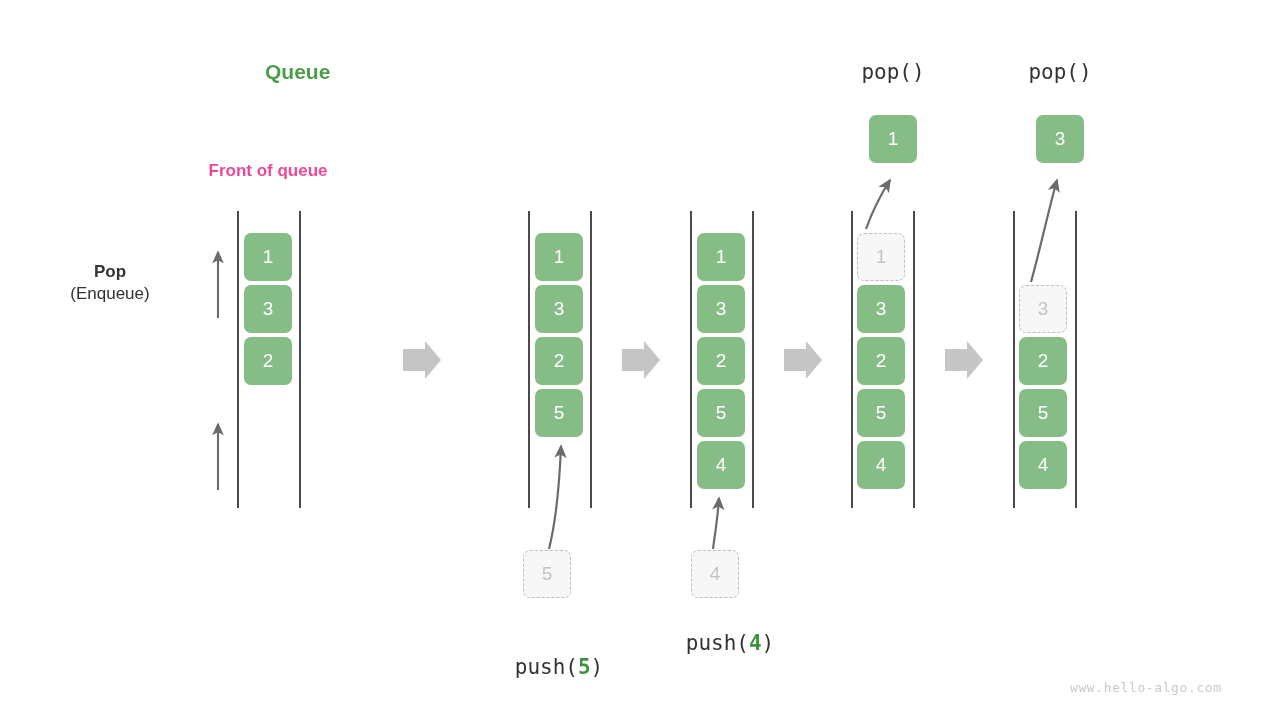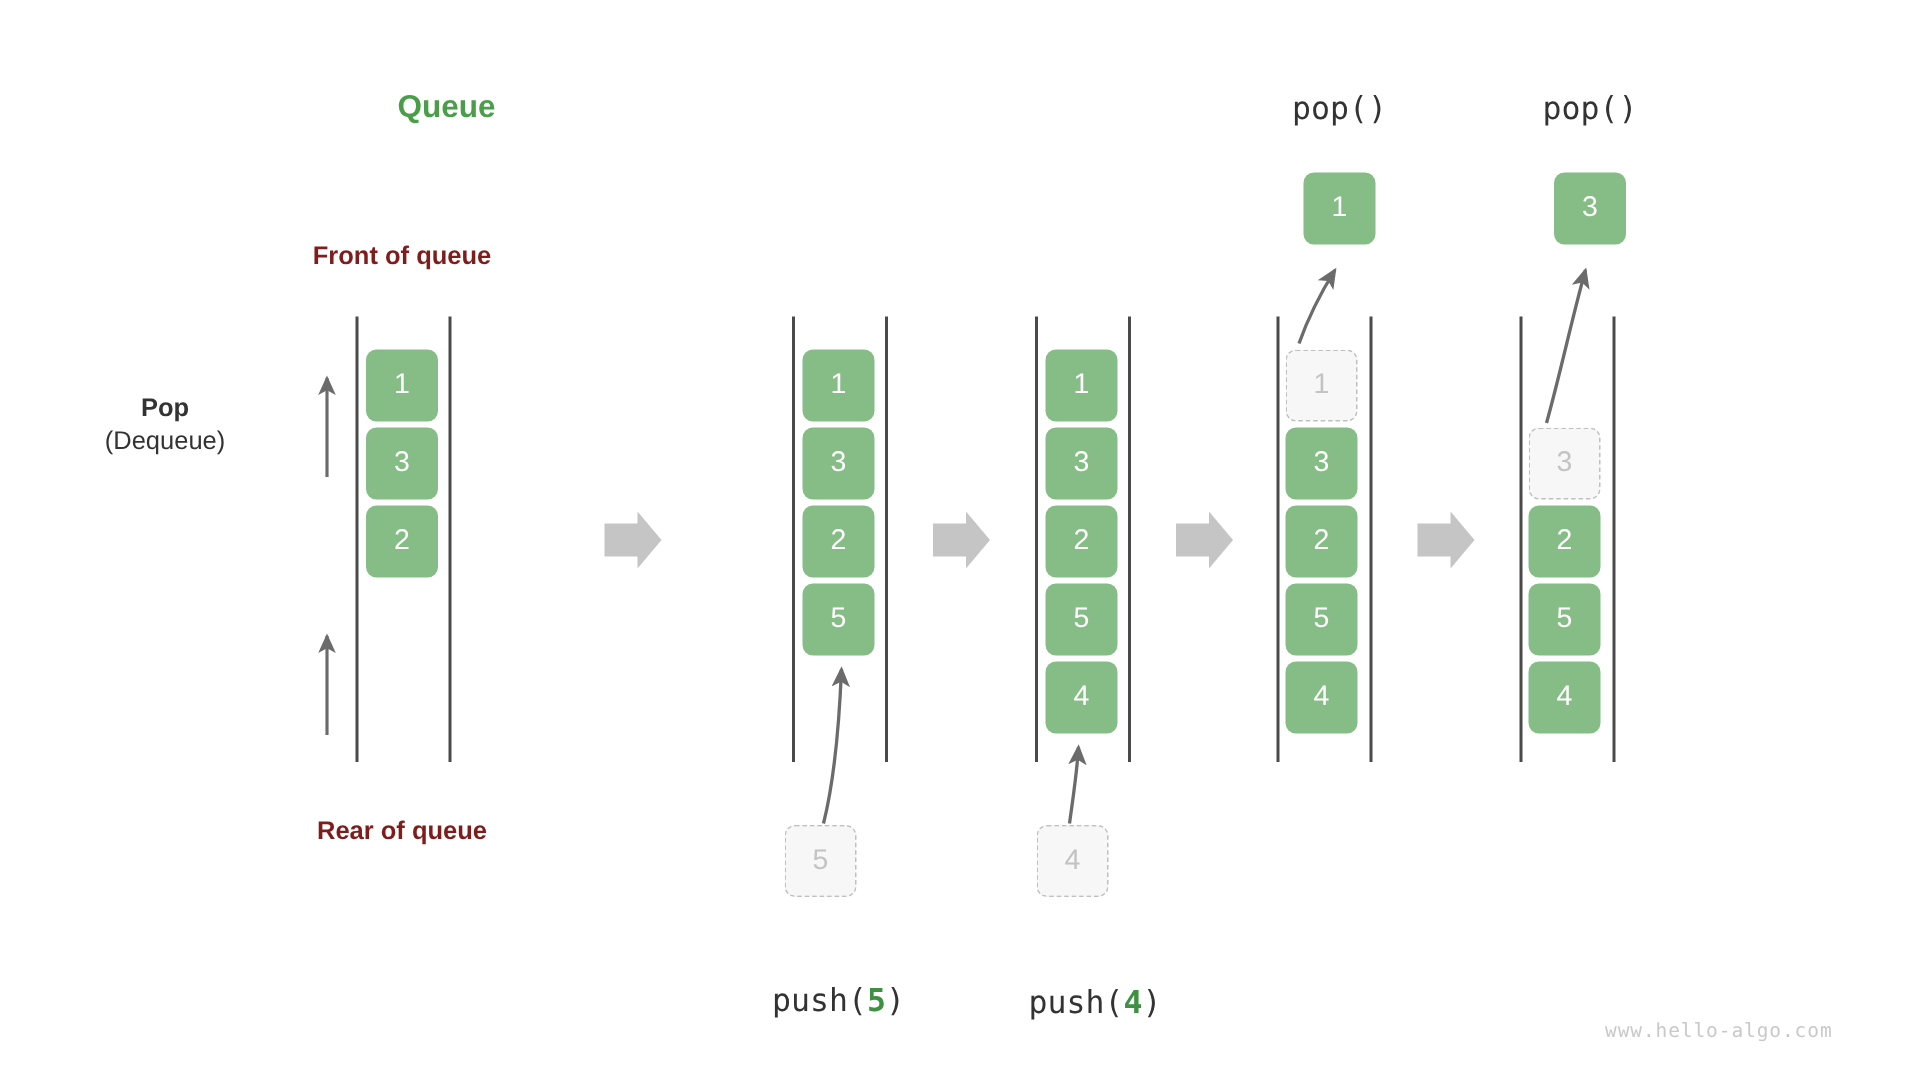--- a/index.html
+++ b/index.html
@@ -23,21 +23,21 @@
     font-size: 21px;
     font-weight: bold;
     color: #4a9e4a;
     white-space: nowrap;
   }
 
   
   .cap-label {
     font-size: 17px;
     font-weight: bold;
-    color: #7f1d1d;
+    color: #ec4899;
     white-space: nowrap;
     text-align: center;
   }
   .side-label {
     text-align: center;
     white-space: nowrap;
     color: #333333;
     line-height: 1.28;
   }
   .side-label .l1 { font-size: 17px; font-weight: bold; display:block; }
@@ -91,25 +91,24 @@
 </style>
 </head>
 <body>
 
 <div id="stage">
 
   <div class="abs title" style="left:229px; top:60px;margin-left:36px;">Queue</div>
 
   <div class="abs cap-label" style="left:168px; top:161px; width:200px;">Front of queue</div>
 
-  <div class="abs cap-label" style="left:168px; top:544px; width:200px;">Rear of queue</div>
 
   <div class="abs side-label" style="left:20px; top:261px; width:180px;">
     <span class="l1">Pop</span>
-    <span class="l2">(Dequeue)</span>
+    <span class="l2">(Enqueue)</span>
   </div>
 
   <div class="abs side-label" style="left:20px; top:433px; width:180px;">
   </div>
 
   <div class="abs rail" style="left:237px; top:211px; height:297px;"></div>
   <div class="abs rail" style="left:299px; top:211px; height:297px;"></div>
   <div class="abs box" style="left:244px; top:233px;">1</div>
   <div class="abs box" style="left:244px; top:285px;">3</div>
   <div class="abs box" style="left:244px; top:337px;">2</div>
@@ -126,21 +125,21 @@
   </div>
 
   <div class="abs rail" style="left:690px; top:211px; height:297px;"></div>
   <div class="abs rail" style="left:752px; top:211px; height:297px;"></div>
   <div class="abs box" style="left:697px; top:233px;">1</div>
   <div class="abs box" style="left:697px; top:285px;">3</div>
   <div class="abs box" style="left:697px; top:337px;">2</div>
   <div class="abs box" style="left:697px; top:389px;">5</div>
   <div class="abs box" style="left:697px; top:441px;">4</div>
   <div class="abs box ghost" style="left:691px; top:550px;">4</div>
-  <div class="abs op-label" style="left:655px; top:656px; width:150px;">
+  <div class="abs op-label" style="left:655px; top:631px; width:150px;">
     <span>push(</span><span class="hl">4</span><span>)</span>
   </div>
 
   <div class="abs rail" style="left:851px; top:211px; height:297px;"></div>
   <div class="abs rail" style="left:913px; top:211px; height:297px;"></div>
   <div class="abs box ghost" style="left:857px; top:233px;">1</div>
   <div class="abs box" style="left:857px; top:285px;">3</div>
   <div class="abs box" style="left:857px; top:337px;">2</div>
   <div class="abs box" style="left:857px; top:389px;">5</div>
   <div class="abs box" style="left:857px; top:441px;">4</div>

